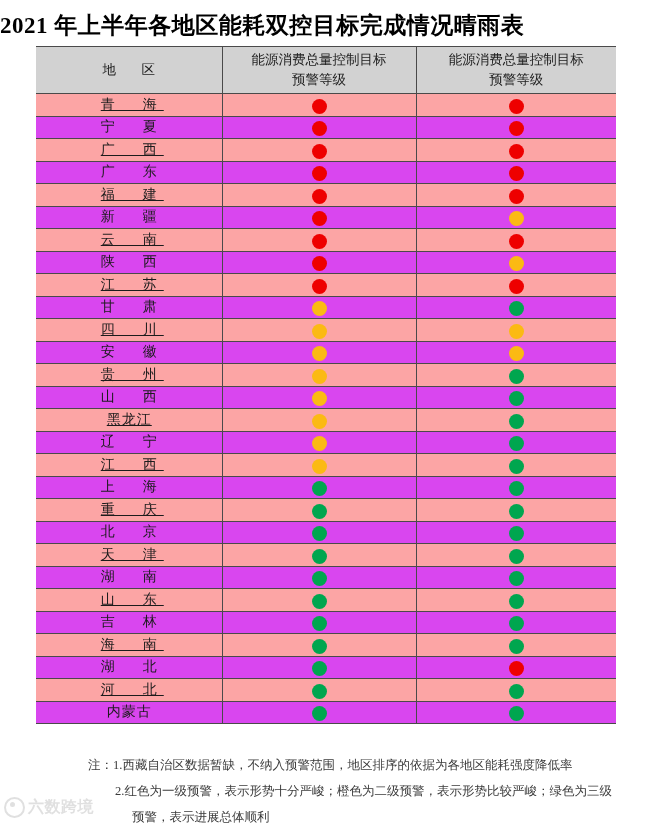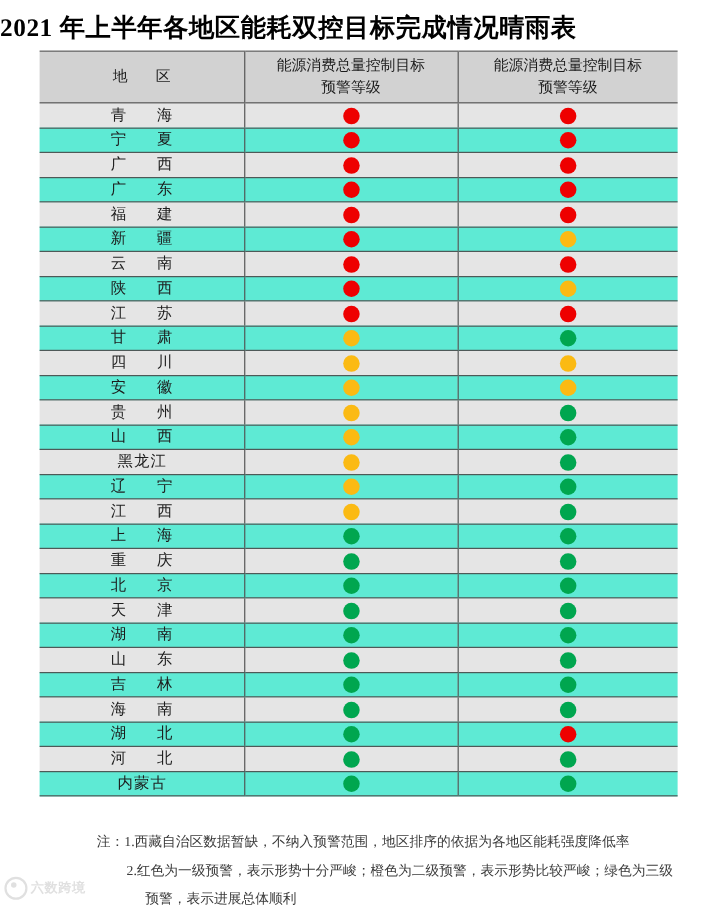--- a/index.html
+++ b/index.html
@@ -64,22 +64,22 @@
     letter-spacing: 6px;
     text-indent: 6px;
   }
   .hdr-metric {
     border-left: 1.3px solid #4a4a4a;
   }
   .hdr-metric span { display: block; }
 
   
   .data-row { height: 21.5px; }
-  .data-row.odd  td { background: #e5e5e5; }
-  .data-row.even td { background: #5eead4; }
+  .data-row.odd  td { background: #fca5a5; text-decoration: underline; }
+  .data-row.even td { background: #d946ef; }
   .data-row td {
     height: 21.5px;
     vertical-align: middle;
     text-align: center;
   }
   .region-name {
     font-size: 14px;
     letter-spacing: 7px;
     text-indent: 7px;
     color: #1c1c1c;
@@ -143,21 +143,21 @@
     position: absolute;
     left: 3.5px;
     top: 2.5px;
     width: 5px;
     height: 5px;
     border-radius: 50%;
     background: #9a9a9a;
   }
   #watermark .wm-text {
     font-family: "Liberation Sans", "DejaVu Sans", sans-serif;
-    font-size: 12px;
+    font-size: 16px;
     font-weight: bold;
     color: #9a9a9a;
     letter-spacing: 0.5px;
   }
 </style>
 </head>
 <body>
 
 <div id="page-title">2021 年上半年各地区能耗双控目标完成情况晴雨表</div>
 

